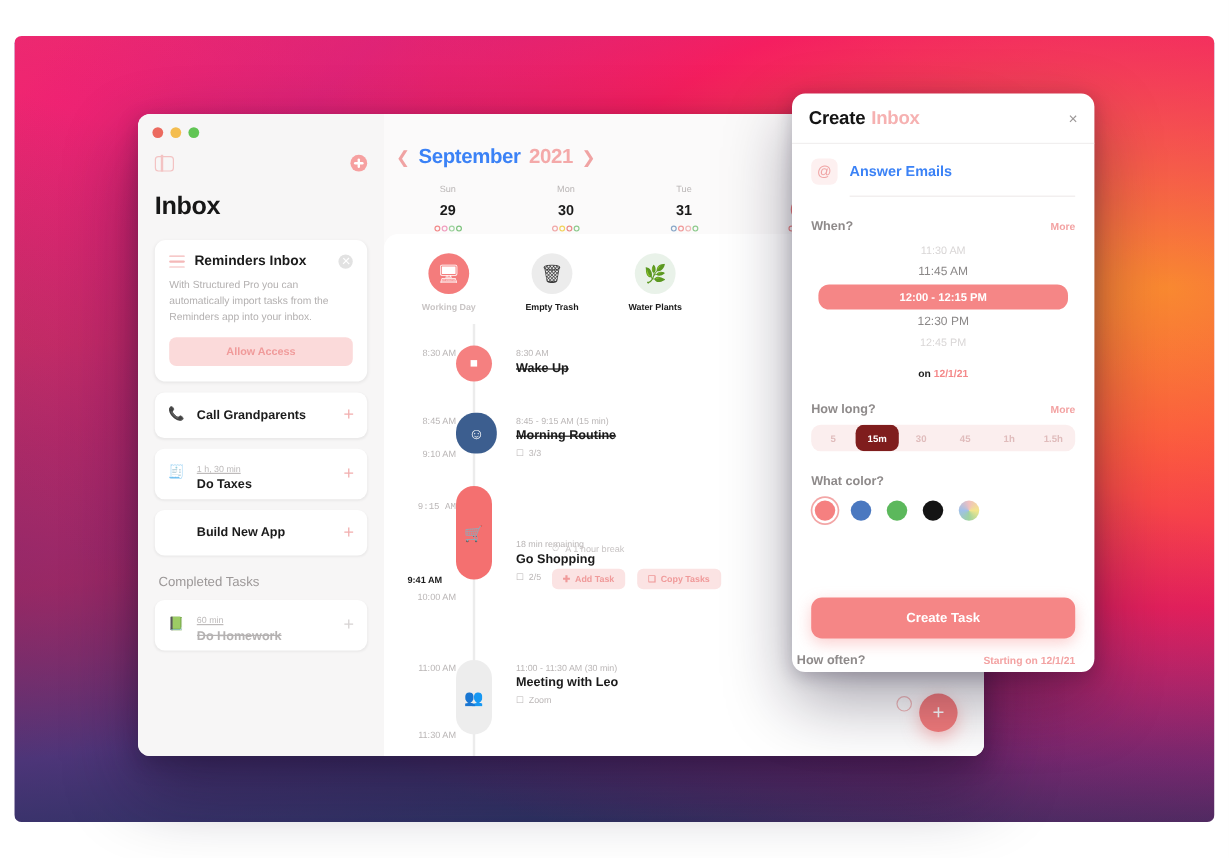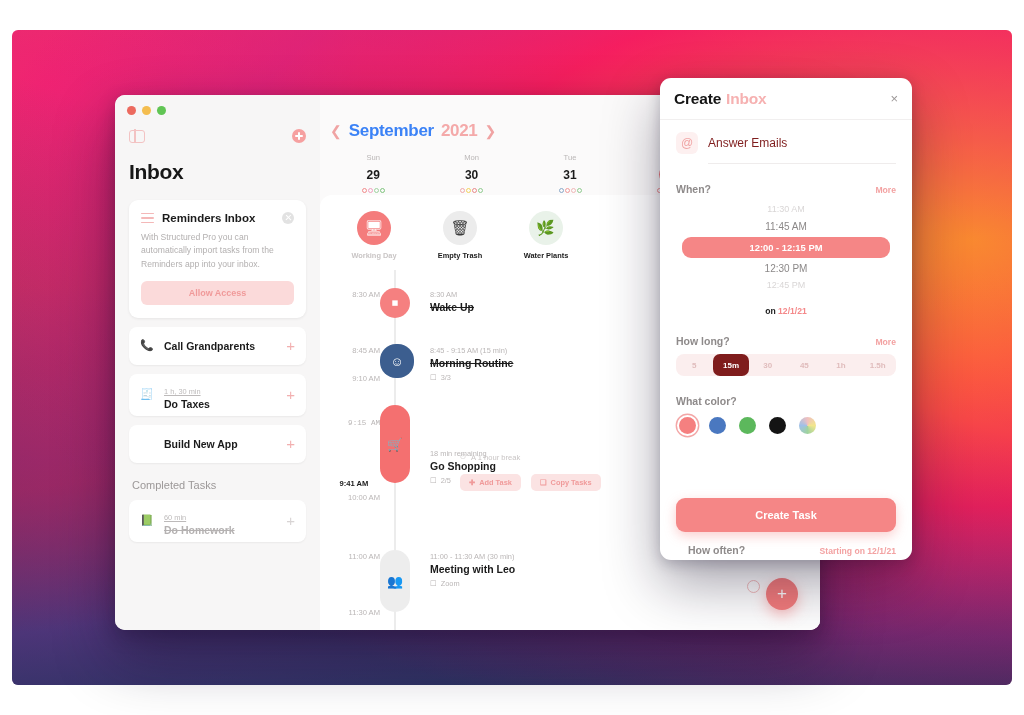--- a/index.html
+++ b/index.html
@@ -148,21 +148,21 @@
   #cp-head { height:42px; border-bottom:1px solid #f1efef; display:flex; align-items:center;
              padding:0 14px; }
   .cp-h1 { font-size:15.5px; font-weight:bold; color:#141414; letter-spacing:-.2px; }
   .cp-h2 { font-size:15.5px; font-weight:bold; color:#f6b1b1; letter-spacing:-.2px; margin-left:5px; }
   .cp-x { margin-left:auto; font-size:13px; color:#9b9797; line-height:1; }
   #cp-body { padding:12px 16px 0 16px; position:relative; }
 
   .name-row { display:flex; align-items:center; gap:10px; padding-bottom:9px; }
   .at-ico { width:22px; height:22px; border-radius:6px; background:#fdf0f0; color:#f0a5a5;
             font-size:12px; display:flex; align-items:center; justify-content:center; }
-  .name-val { font-size:12px; font-weight:normal; color:#7f1d1d; }
+  .name-val { font-size:12px; font-weight:bold; color:#3b82f6; }
   .name-underline { height:1px; background:#efecec; margin:0 0 0 32px; }
 
   .sec-head { display:flex; align-items:baseline; margin-top:19px; }
   .sec-q { font-size:10.5px; color:#8e8a8a; font-weight:bold; }
   .sec-more { margin-left:auto; font-size:8.6px; color:#f3a2a2; font-weight:bold; }
 
   .time-picker { margin-top:6px; text-align:center; }
   .tp { font-size:9px; color:#d9d6d6; height:17px; line-height:17px; }
   .tp.mid { color:#8b8888; font-size:10px; }
   .tp.sel { background:#f58686; color:#fff; font-weight:bold; border-radius:9px;
@@ -177,21 +177,21 @@
   .seg div.active { background:#7f1d1d; color:#fff; border-radius:7px; }
 
   .colors { display:flex; gap:13px; margin-top:10px; padding-left:3px; }
   .sw { width:17px; height:17px; border-radius:50%; }
   .sw.selected { box-shadow:0 0 0 2px #fff, 0 0 0 3.4px #f3a6a6; }
 
   #create-btn { position:absolute; left:16px; right:16px; bottom:28px; height:34px; border-radius:9px;
                 background:#f58686; color:#fff; font-size:11px; font-weight:bold;
                 display:flex; align-items:center; justify-content:center;
                 box-shadow:0 4px 12px rgba(245,134,134,.4); }
-  .how-often { position:absolute; left:28px; right:16px; bottom:4px; display:flex; align-items:baseline; }
+  .how-often { position:absolute; left:4px; right:16px; bottom:4px; display:flex; align-items:baseline; }
   .how-often .q { font-size:10.5px; color:#8e8a8a; font-weight:bold; }
   .how-often .v { margin-left:auto; font-size:8.6px; color:#f3a2a2; font-weight:bold; }
 </style>
 </head>
 <body>
 
 <div id="wallpaper">
   <div class="wp-tint"></div>
 </div>
 

